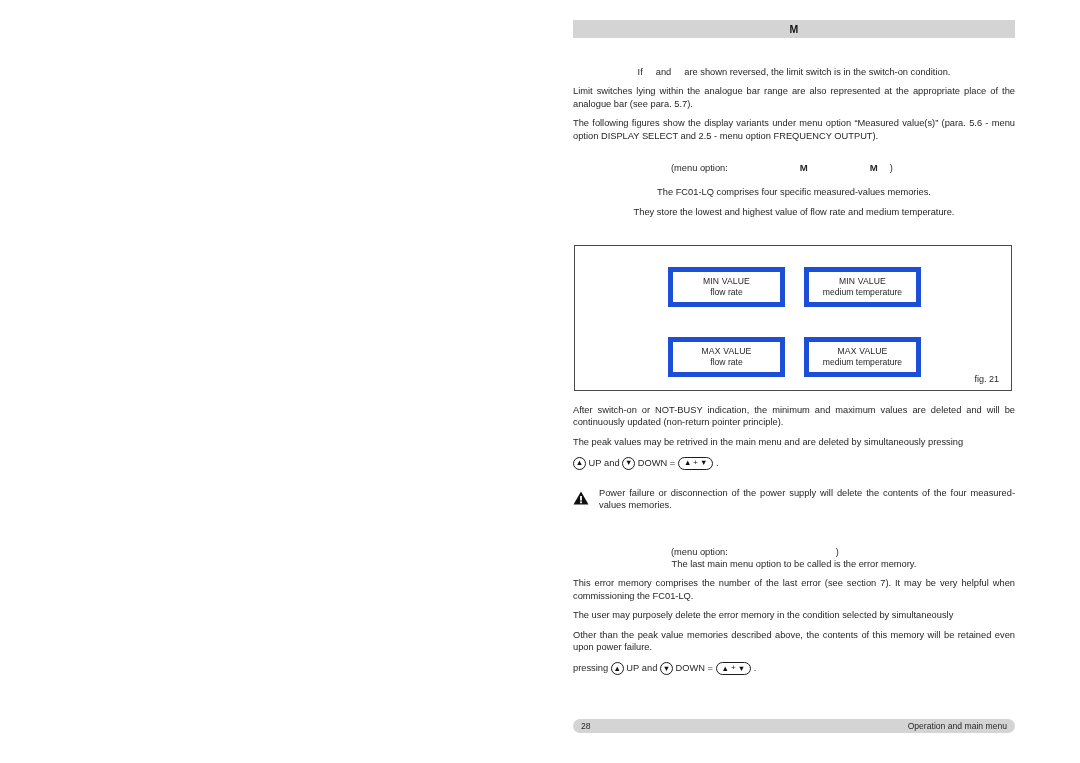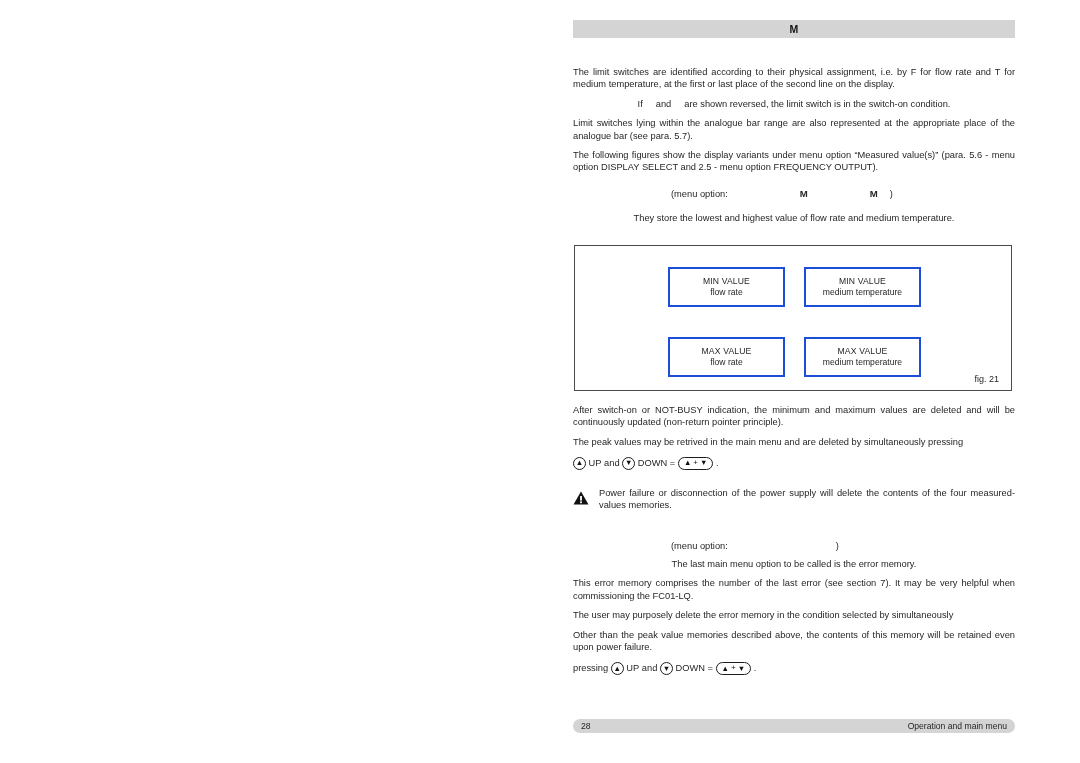--- a/index.html
+++ b/index.html
@@ -56,21 +56,21 @@
     line-height: 12.4px;
     color: #262626;
     text-align: justify;
   }
   p.para.nojust { text-align: center; }
 
   .gap-sm { display: inline-block; width: 13px; }
 
   
   .menu-option-line {
-    margin: 14px 0 12px 0;
+    margin: 20px 0 12px 0;
     font-size: 9.3px;
     line-height: 12.4px;
     padding-left: 98px;
     color: #262626;
     white-space: pre;
   }
   .menu-option-line .mo-bold {
     font-weight: bold;
     font-size: 9.6px;
   }
@@ -92,21 +92,21 @@
   }
   .fig-grid {
     position: absolute;
     left: 93px;
     top: 21px;
     display: grid;
     grid-template-columns: 117px 19px 117px;
     grid-template-rows: 40px 30px 40px;
   }
   .disp-box {
-    border: 2px solid #1d4ed8;
+    border: 5px solid #1d4ed8;
     background: #ffffff;
     display: flex;
     flex-direction: column;
     align-items: center;
     justify-content: center;
     box-sizing: border-box;
   }
   .disp-box .l1 {
     font-size: 8.6px;
     line-height: 11px;
@@ -252,30 +252,30 @@
 <body>
 
 <div class="page">
 
   <div class="header-bar">
     <span class="hdr-text">M</span>
   </div>
 
   <div class="body-area">
 
-    <p class="para">The limit switches are identified according to their physical assignment, i.e. by F for flow rate and T for medium temperature, at the first or last place of the second line on the display.</p>
 
     <p class="para nojust"><span>If</span><span class="gap-sm"></span><span>and</span><span class="gap-sm"></span><span>are shown reversed, the limit switch is in the switch-on condition.</span></p>
 
     <p class="para">Limit switches lying within the analogue bar range are also represented at the appropriate place of the analogue bar (see para. 5.7).</p>
 
     <p class="para">The following figures show the display variants under menu option “Measured value(s)” (para. 5.6 - menu option DISPLAY SELECT and 2.5 - menu option FREQUENCY OUTPUT).</p>
 
     <div class="menu-option-line"><span>(menu option:</span><span class="mo-gap-1"></span><span class="mo-bold">M</span><span class="mo-gap-2"></span><span class="mo-bold">M</span><span class="mo-gap-3"></span><span>)</span></div>
 
+    <p class="para nojust">The FC01-LQ comprises four specific measured-values memories.</p>
 
     <p class="para nojust">They store the lowest and highest value of flow rate and medium temperature.</p>
   </div>
 
   <div class="figure-box">
     <div class="fig-grid">
 
       <div class="disp-box">
         <span class="l1">MIN VALUE</span>
         <span class="l2">flow rate</span>

